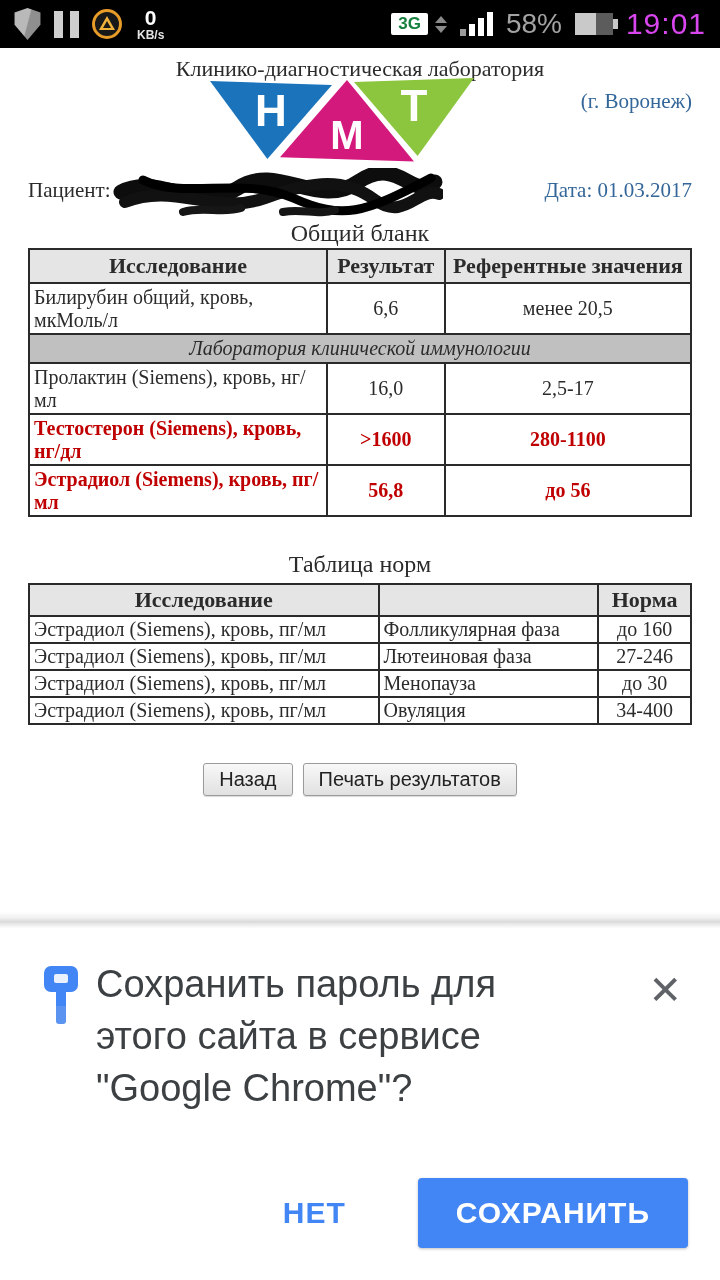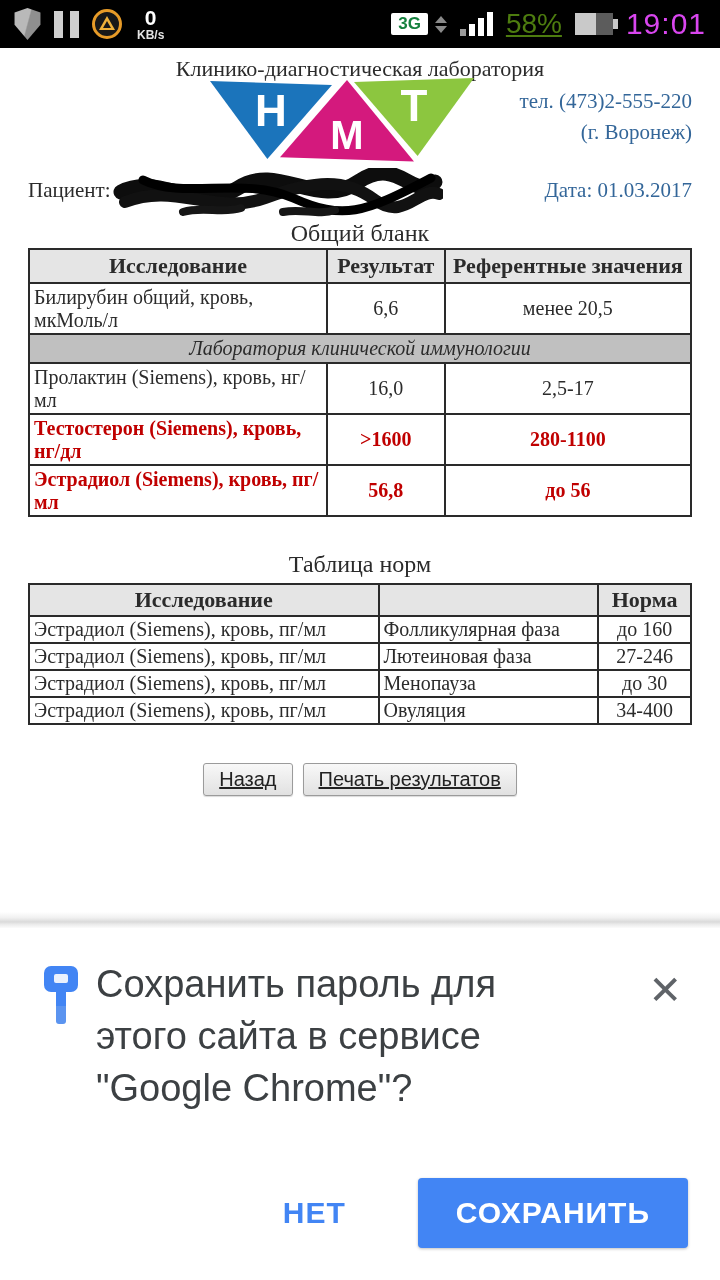--- a/index.html
+++ b/index.html
@@ -26,21 +26,21 @@
   .badge3g { background:#fff; color:#15803d; font-weight:bold; font-size:17px;
              padding:1px 7px; border-radius:2px; line-height:1.2; }
   .updown { display:flex; flex-direction:column; gap:3px; margin-left:-6px; }
   .updown i { width:0; height:0; border-left:6px solid transparent; border-right:6px solid transparent; }
   .updown .up { border-bottom:7px solid #8a8a8a; }
   .updown .dn { border-top:7px solid #8a8a8a; }
   .sigbars { display:flex; align-items:flex-end; gap:3px; }
   .sigbars div { width:6px; background:#fff; }
   .sigbars .b1 { height:7px; background:#9a9a9a; }
   .sigbars .b2 { height:12px; } .sigbars .b3 { height:18px; } .sigbars .b4 { height:24px; }
-  .pct { color:#4d7c0f; font-size:28px;text-decoration:underline; }
+  .pct { color:#a3a3a3; font-size:28px; }
   .battery { width:38px; height:22px; background:#c9c9c9; position:relative; }
   .battery::before { content:""; position:absolute; right:-5px; top:6px; width:5px; height:10px; background:#c9c9c9; }
   .battery div { position:absolute; right:0; top:0; height:100%; width:45%; background:#5c5c5c; }
   .sb-time { color:#d946ef; font-size:30px; letter-spacing:1px; }
 
   
   .page { height:864px; background:#fff; padding:4px 28px 0 28px;
           font-family:"Liberation Serif", serif; color:#2b2b2b; overflow:hidden; }
   .lab-title { text-align:center; font-size:22px; padding-top:4px; height:26px; }
   .header-row { position:relative; height:94px; }
@@ -76,21 +76,21 @@
                       text-align:center; font-size:20px; }
   tr.alert td { color:#c00000; font-weight:bold; }
   .t2 { margin-top:4px; }
   .t2 .c1 { width:52.8%; } .t2 .c2 { width:33.2%; } .t2 .c3 { width:14%; }
   .t2 td { height:27px; padding:0 4px; }
   .t2 th { padding:2px; }
   .btn-row { margin-top:38px; display:flex; justify-content:center; gap:10px;
              font-family:"Liberation Sans", sans-serif; }
   .gbtn { font-family:"Liberation Sans", sans-serif; font-size:20px; color:#222;
           background:linear-gradient(#f8f8f8,#e1e1e1); border:1px solid #9b9b9b;
-          border-radius:3px; padding:4px 15px; box-shadow:0 1px 1px rgba(0,0,0,.15);text-decoration:underline; }
+          border-radius:3px; padding:4px 15px; box-shadow:0 1px 1px rgba(0,0,0,.15); }
 
   
   .divider { height:16px;
     background:linear-gradient(#ffffff 0%,#f1f1f1 35%,#dadada 62%,#e9e9e9 75%,#fbfbfb 100%); }
   .sheet { height:352px; background:#fff; position:relative; padding:30px 36px 0 40px; }
   .sheet-head { display:flex; align-items:flex-start; }
   .keywrap { width:44px; margin-top:6px; flex:none; }
   .sheet-msg { font-size:38px; line-height:52px; color:#3c4043; width:470px; margin-left:12px; }
   .close-x { position:absolute; right:38px; top:42px; font-size:40px; color:#5f6368;
              line-height:1; font-weight:400; }
@@ -143,21 +143,20 @@
     <div class="tri tri-blue">
       <span>Н</span>
     </div>
     <div class="tri tri-green">
       <span>Т</span>
     </div>
     <div class="tri tri-magenta">
       <span>М</span>
     </div>
     <div class="phone">
-      <div>тел. (473)2-555-220</div>
       <div>(г. Воронеж)</div>
     </div>
   </div>
 
   <div class="info-row r1">
     <div class="patient-left">
       <span class="ilabel">Пациент:</span>
       <svg class="scribble" width="330" height="50" viewBox="0 0 330 50">
         <path d="M8 24 C 45 4, 85 46, 125 20 S 205 42 245 14 S 300 34 322 14" stroke="#0d0d0d" stroke-width="15" fill="none" stroke-linecap="round"></path>
         <path d="M12 34 C 62 14, 102 48, 152 30 S 232 10 262 32 S 306 18 326 26" stroke="#111" stroke-width="12" fill="none" stroke-linecap="round"></path>

